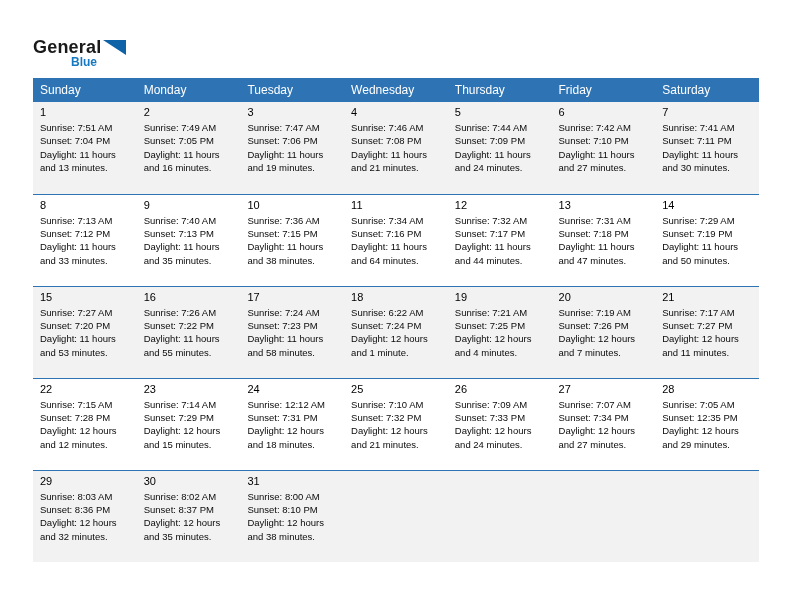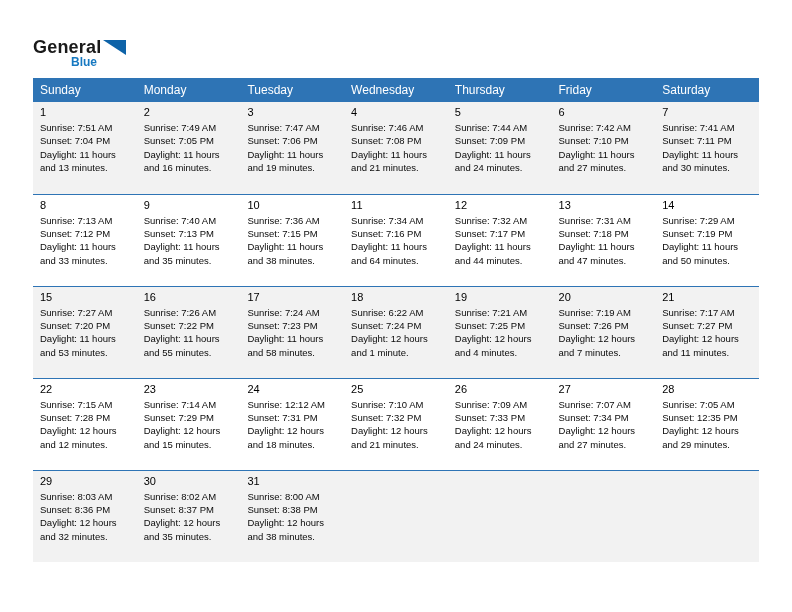--- a/index.html
+++ b/index.html
@@ -306,21 +306,21 @@
           </td>
           <td>
             <div class="daynum">30</div>
             <div class="info">Sunrise: 8:02 AM</div>
             <div class="info">Sunset: 8:37 PM</div>
             <div class="info">Daylight: 12 hours and 35 minutes.</div>
           </td>
           <td>
             <div class="daynum">31</div>
             <div class="info">Sunrise: 8:00 AM</div>
-            <div class="info">Sunset: 8:38 PM</div>
+            <div class="info">Sunset: 8:10 PM</div>
             <div class="info">Daylight: 12 hours and 38 minutes.</div>
           </td>
           <td></td>
           <td></td>
           <td></td>
           <td></td>
         </tr>
       </tbody>
   </table>
 

